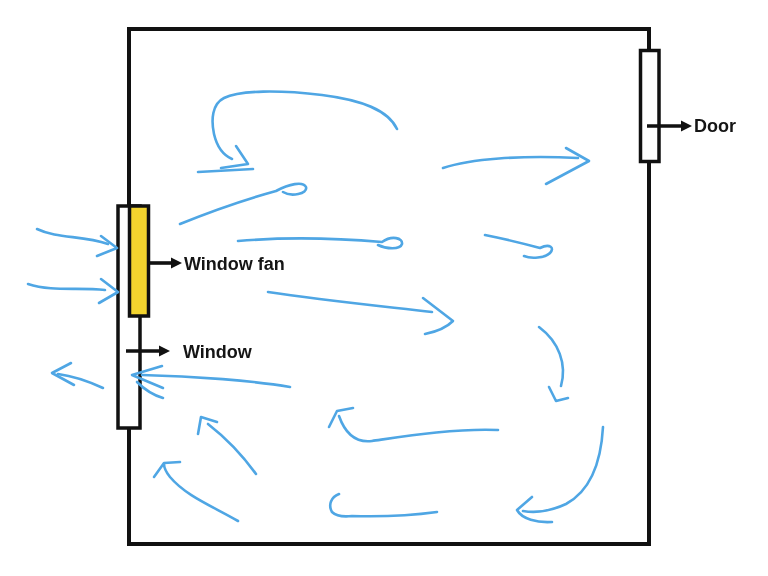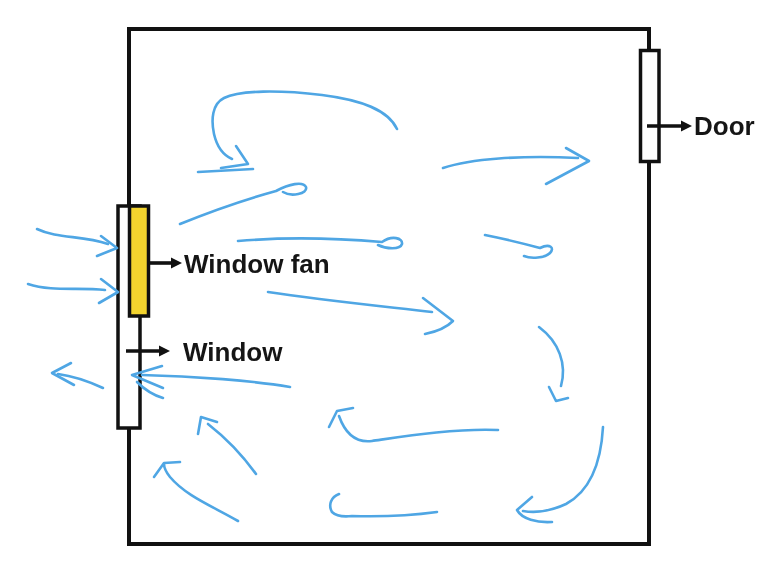--- a/index.html
+++ b/index.html
@@ -25,21 +25,21 @@
   .wall   { fill: none;  stroke: var(--wall, #111); stroke-width: 4; }
   .frame  { fill: #ffffff; stroke: var(--wall, #111); stroke-width: 3.5; }
   .fanbox { fill: var(--fan, #F3D42E); stroke: var(--wall, #111); stroke-width: 3.5; }
   .ptr    { stroke: var(--wall, #111); stroke-width: 3.6; fill: none; }
   .ptrhead{ fill: var(--wall, #111); stroke: none; }
   .flow   { fill: none; stroke: var(--airflow, #4FA6E4); stroke-width: 2.6;
             stroke-linecap: round; stroke-linejoin: round; }
   .label {
     position: absolute;
     font-weight: 700;
-    font-size: 26px;
+    font-size: 18px;
     line-height: 26px;
     color: var(--text, #151515);
     white-space: nowrap;
     user-select: none;
   }
   .label-window-fan { left: 184px; top: 251px; text-align: center; }
   .label-window     { left: 183px; top: 339px; }
   .label-door       { left: 694px; top: 113px; }
 </style>
 </head>

